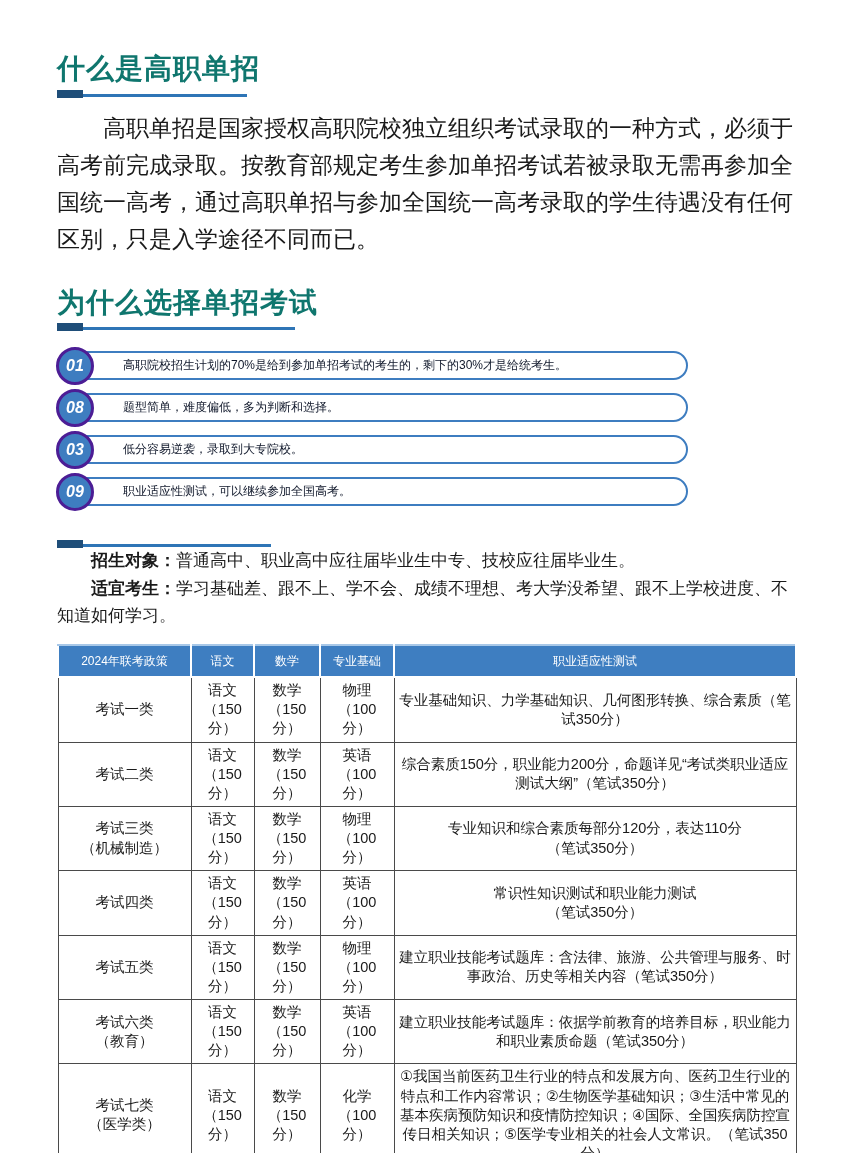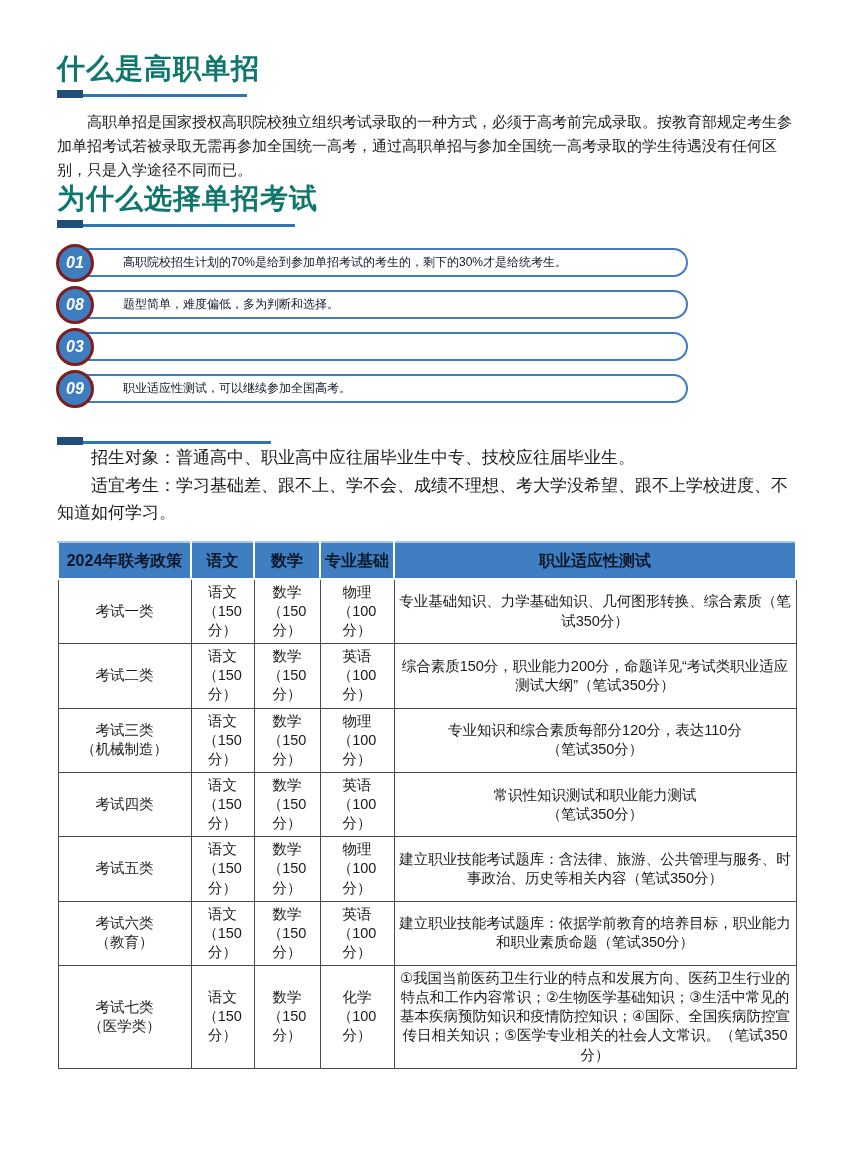--- a/index.html
+++ b/index.html
@@ -13,47 +13,47 @@
   .section-title {
     margin:0; font-size:28px; font-weight:bold; color:#0f766e; letter-spacing:1px;
     line-height:1.2;
   }
   .title-underline { position:relative; height:3px; background:#2e75b6; margin-top:8px; }
   .title-underline::before {
     content:""; position:absolute; left:0; top:-4px; width:26px; height:8px; background:#1f4e79;
   }
   .u1 { width:190px; } .u2 { width:238px; } .u3 { width:214px; }
 
-  .para { font-size:15px; line-height:1.62; margin:13px 0 0 0; text-indent:2em; }
+  .para { font-size:23px; line-height:1.62; margin:13px 0 0 0; text-indent:2em; }
   .labeled-line { font-size:17px; line-height:1.62; margin:0; text-indent:2em; }
-  .labeled-line b { font-weight:normal; }
+  .labeled-line b { font-weight:bold; }
 
-  .section-why { }
+  .section-why { margin-top:27px; }
   .pill-list { margin-top:21px; }
   .pill {
     position:relative; box-sizing:border-box;
     margin:0 0 13px 16px; width:615px; height:29px;
     border:2px solid #3e7dc0; border-radius:15px;
     display:flex; align-items:center; padding-left:48px; background:#fff;
   }
   .pill-num {
     position:absolute; left:-19px; top:-6px; width:38px; height:38px; box-sizing:border-box;
-    background:#3e7dc0; border:3px solid #7f1d1d; border-radius:50%;
+    background:#3e7dc0; border:3px solid #4c1d95; border-radius:50%;
     color:#ffffff; font-style:italic; font-weight:bold; font-size:16px;
     display:flex; align-items:center; justify-content:center;
   }
   .pill-text { font-size:12px; color:#0f172a; white-space:nowrap; }
 
   .section-content { margin-top:38px; }
 
   table.exam-table {
     border-collapse:collapse; margin-top:14px; width:738px; table-layout:fixed;
   }
   .exam-table thead th {
-    background:#3e7ec1; color:#0f172a; font-size:16px; font-weight:bold;
+    background:#3e7ec1; color:#ffffff; font-size:12px; font-weight:normal;
     padding:8px 2px; border:2px solid #ffffff; border-top:2px solid #a8c8e8;
     line-height:1.2;
   }
   .exam-table tbody td {
     border:1px solid #4a4a4a; font-size:14.5px; padding:3px 4px;
     text-align:center; vertical-align:middle; line-height:1.32;
     white-space:pre-line; color:#1a1a1a;
   }
   .exam-table tbody tr { height:41px; }
 </style>
@@ -73,20 +73,21 @@
       <div class="pill">
         <div class="pill-num">01</div>
         <div class="pill-text">高职院校招生计划的70%是给到参加单招考试的考生的，剩下的30%才是给统考生。</div>
       </div>
       <div class="pill">
         <div class="pill-num">08</div>
         <div class="pill-text">题型简单，难度偏低，多为判断和选择。</div>
       </div>
       <div class="pill">
         <div class="pill-num">03</div>
+        <div class="pill-text">低分容易逆袭，录取到大专院校。</div>
       </div>
       <div class="pill">
         <div class="pill-num">09</div>
         <div class="pill-text">职业适应性测试，可以继续参加全国高考。</div>
       </div>
     </div>
 </section>
 
 <section class="section-content">
   <div class="title-underline u3"></div>

